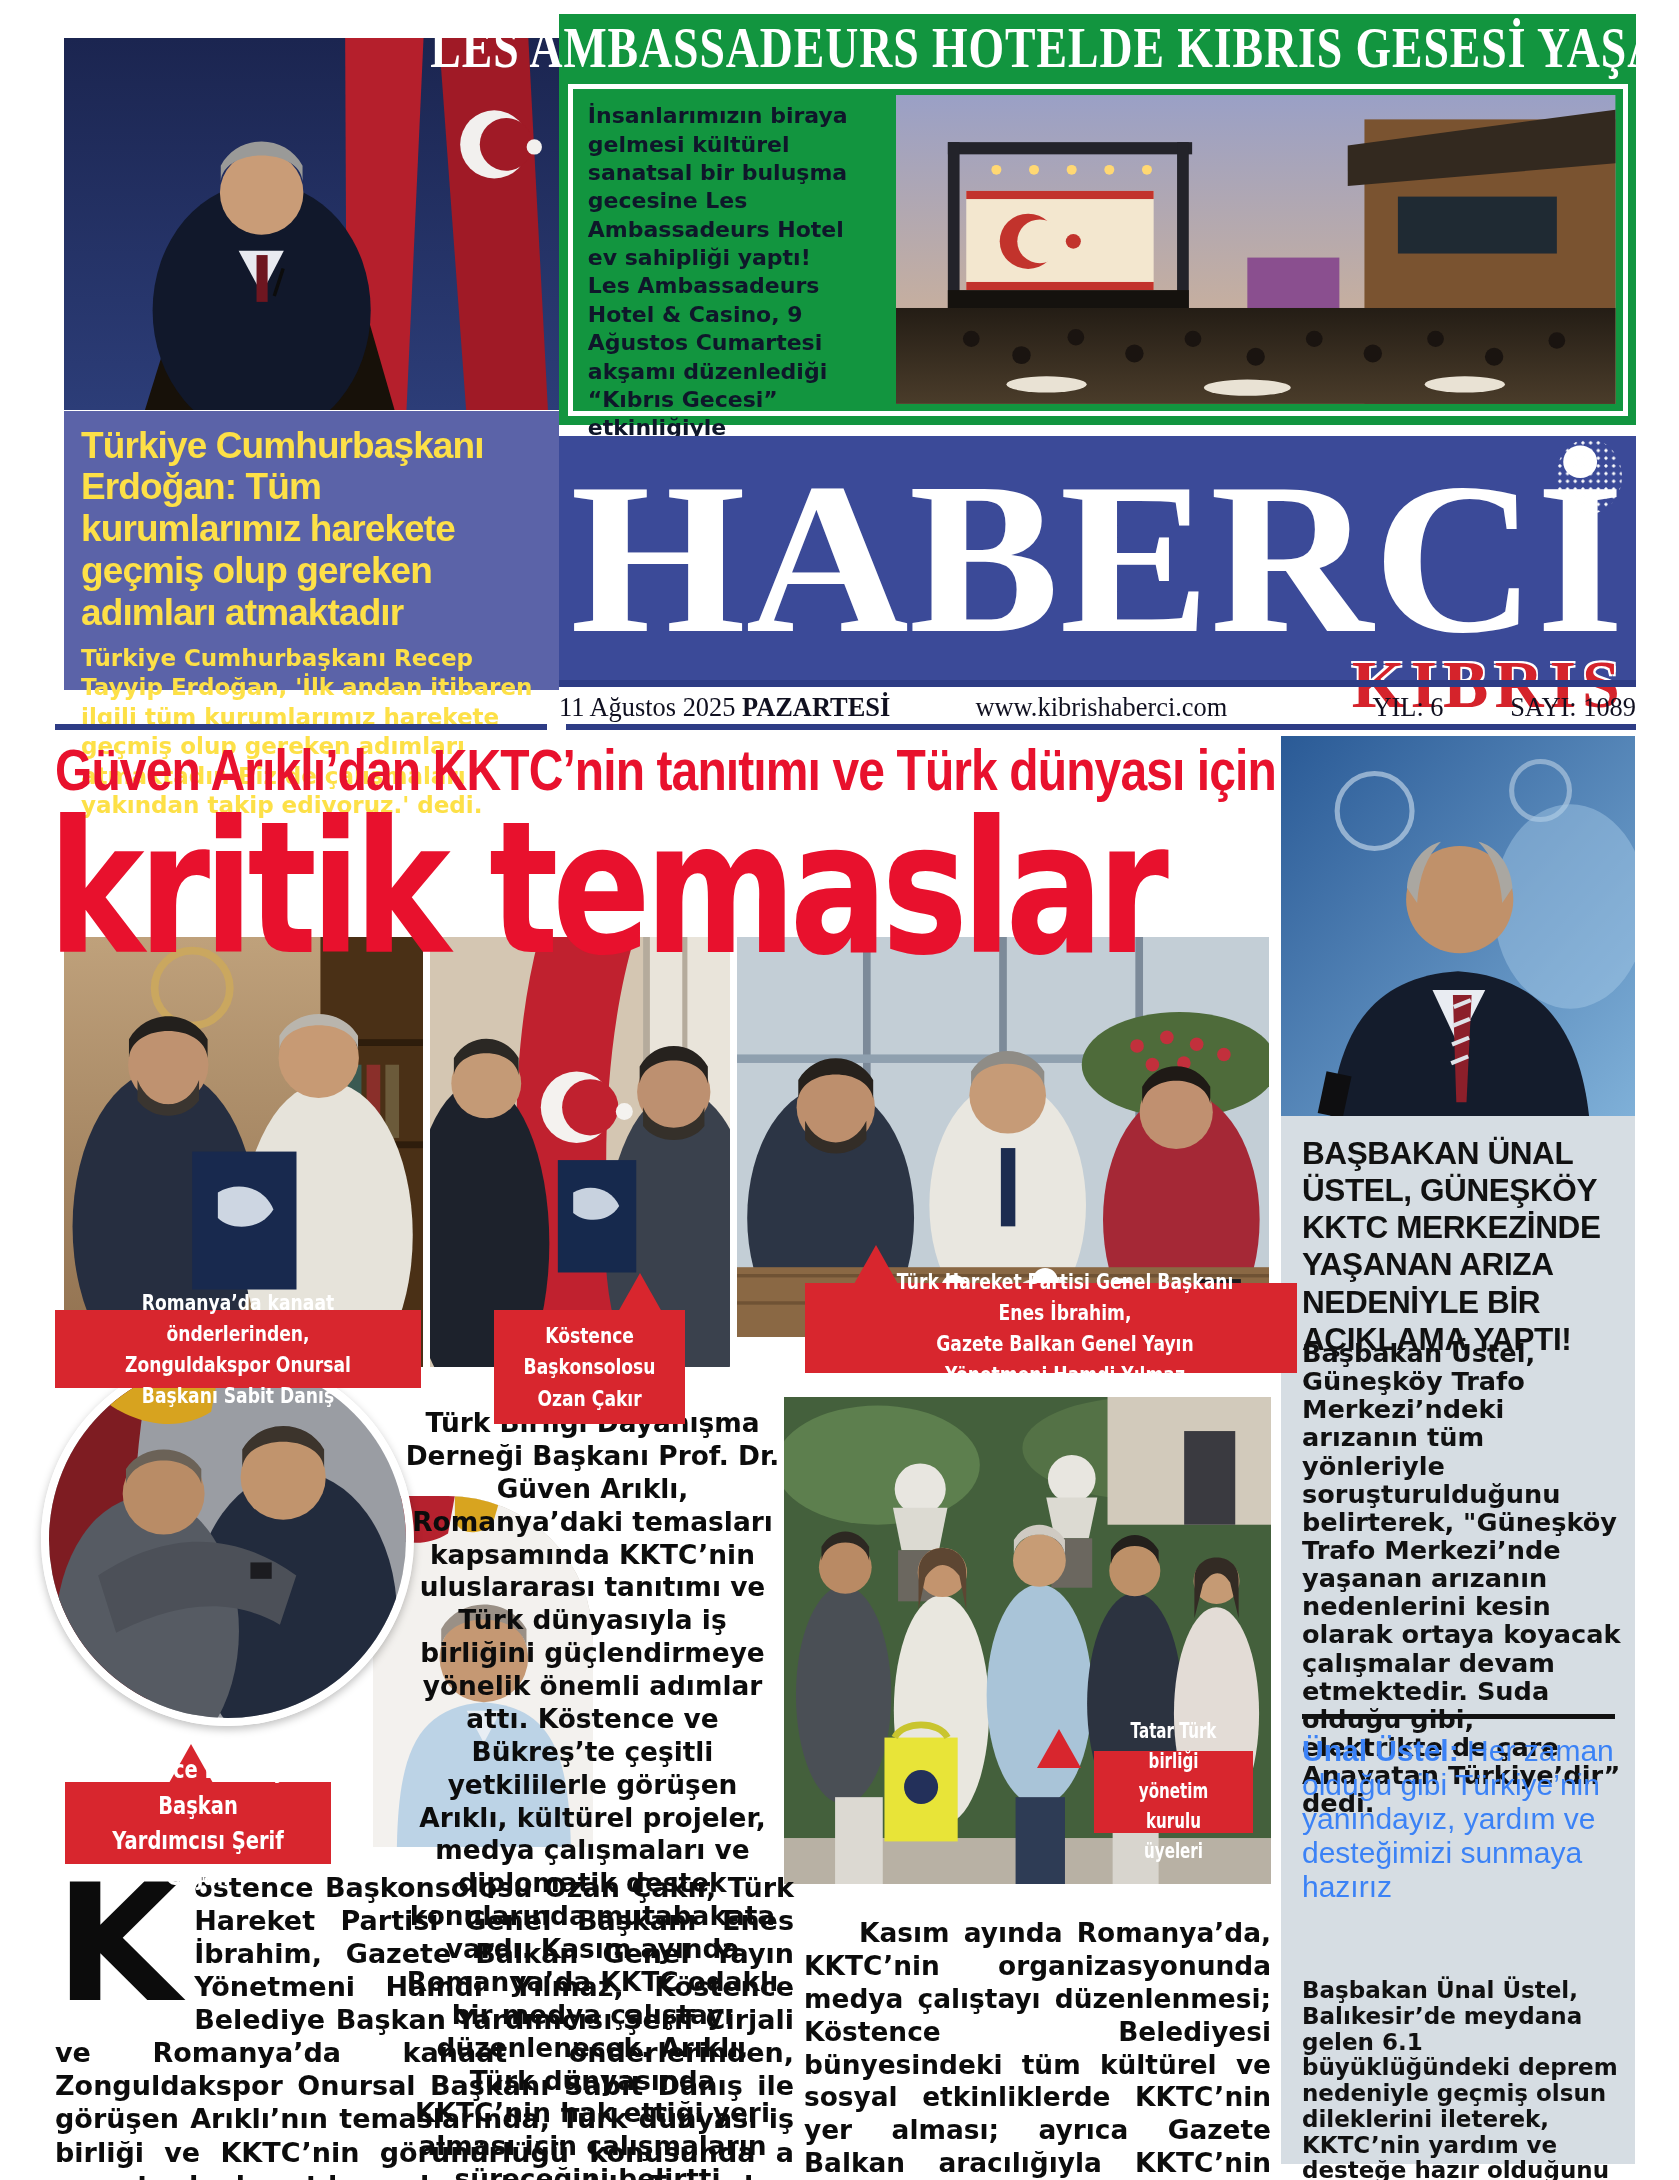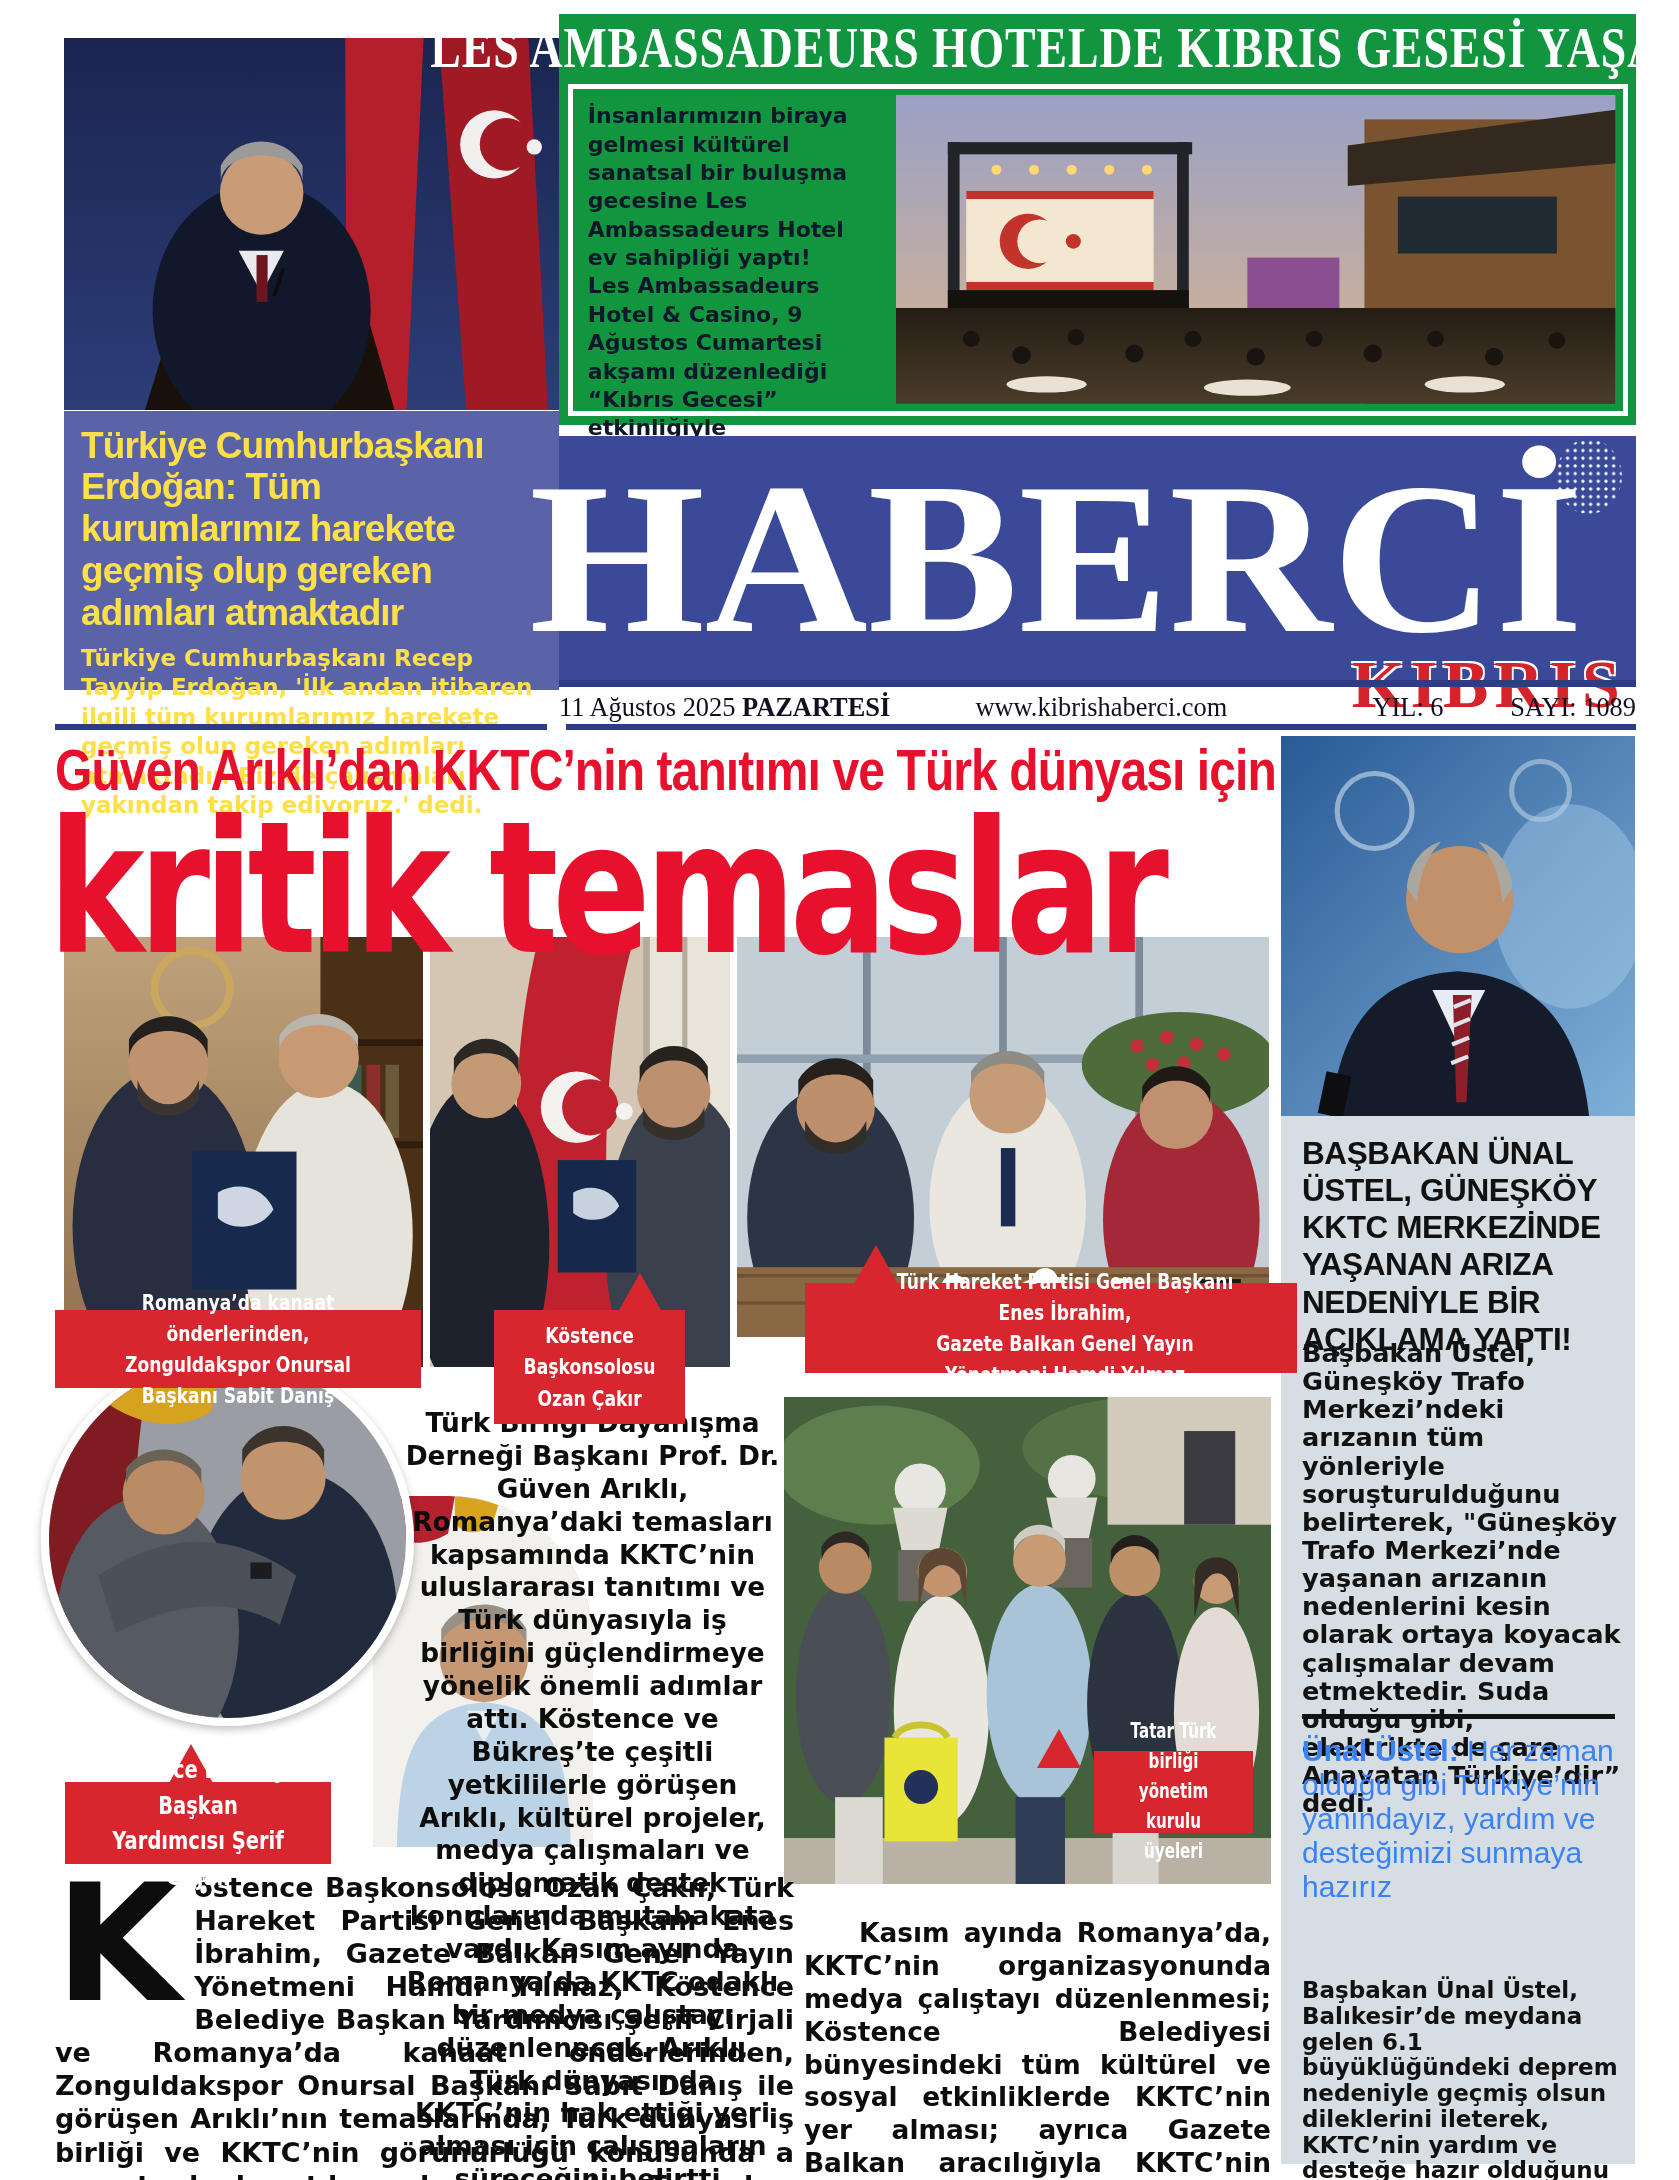--- a/index.html
+++ b/index.html
@@ -24,21 +24,21 @@
   .gbanner span{color:#fff;font-family:"Liberation Serif",serif;font-weight:bold;font-size:44px;
                 letter-spacing:0.9px;transform:scale(1.04,1.3);white-space:nowrap;}
   .ginner{position:absolute;left:8.5px;right:8.5px;top:70px;bottom:8.5px;border:5.1px solid #fff;display:flex;}
   .gtext{width:317px;box-sizing:border-box;padding:13.6px 13.6px 0 15.3px;color:#0f172a;
          font-family:"DejaVu Sans",sans-serif;font-weight:bold;font-size:22px;line-height:1.29;}
   .gtext p{margin:0;}
   .gphoto{flex:1;margin:6.8px;position:relative;overflow:hidden;}
   .gphoto svg{width:100%;height:100%;display:block;}
   
   .mast{left:559px;top:436px;width:1077px;height:244px;background:var(--mblue);z-index:2;
-        display:flex;align-items:center;}
+        display:flex;align-items:center;justify-content:center;}
   .mast h1{margin:0;color:#fff;font-family:"Liberation Serif",serif;font-weight:bold;
            font-size:213px;line-height:1;transform:scale(1.06,1.02);white-space:nowrap;}
   .micball{position:absolute;right:13.6px;top:3.4px;width:66px;height:75px;border-radius:50%;
            background-image:radial-gradient(#fff 1.4px,rgba(255,255,255,0) 1.7px);
            background-size:7.7px 7.7px;z-index:3;}
   .kibris{position:absolute;right:10.2px;bottom:-44px;font-family:"Liberation Serif",serif;
           font-weight:bold;font-size:68px;letter-spacing:6px;color:var(--kred);z-index:4;
           text-shadow:1.7px 1.7px 0 #fff,-1.7px -1.7px 0 #fff,1.7px -1.7px 0 #fff,-1.7px 1.7px 0 #fff;}
   .rule-mast{left:559px;top:680px;width:1077px;height:6.8px;background:var(--navy);z-index:2;}
   .dateline{left:559px;top:692px;width:1077px;display:flex;align-items:baseline;

